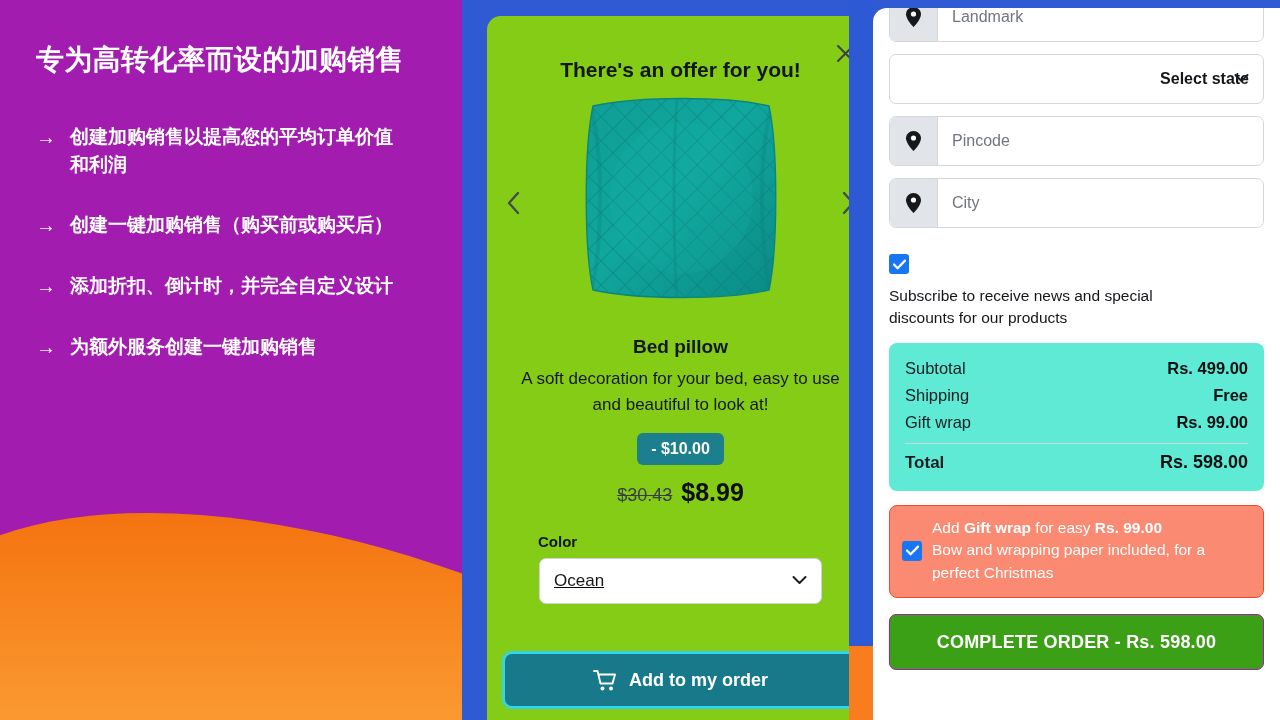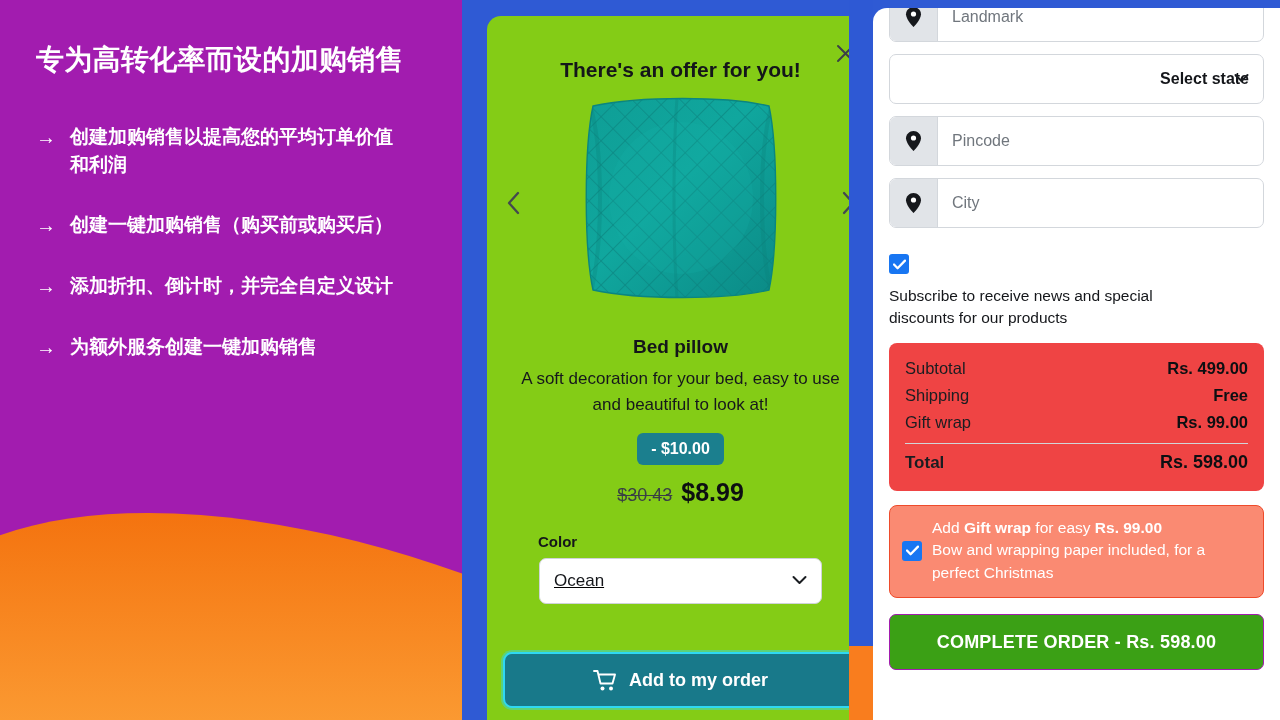--- a/index.html
+++ b/index.html
@@ -243,21 +243,21 @@
     cursor: pointer;
   }
   #subscribe-label {
     font-size: 15.5px;
     color: #14161a;
     line-height: 1.42;
     max-width: 330px;
   }
 
   #totals-card {
-    background: #ef4444;
+    background: #5eead4;
     border-radius: 8px;
     padding: 12px 16px 14px 16px;
   }
   .totals-row {
     display: flex; justify-content: space-between; align-items: baseline;
     padding: 4px 0;
   }
   .totals-label { font-size: 16.5px; color: #1a1d21; }
   .totals-value { font-size: 16.5px; color: #0d0f12; font-weight: bold; }
   #totals-divider { height: 1px; background: #d2d5d9; margin: 7px 0 4px 0; }

